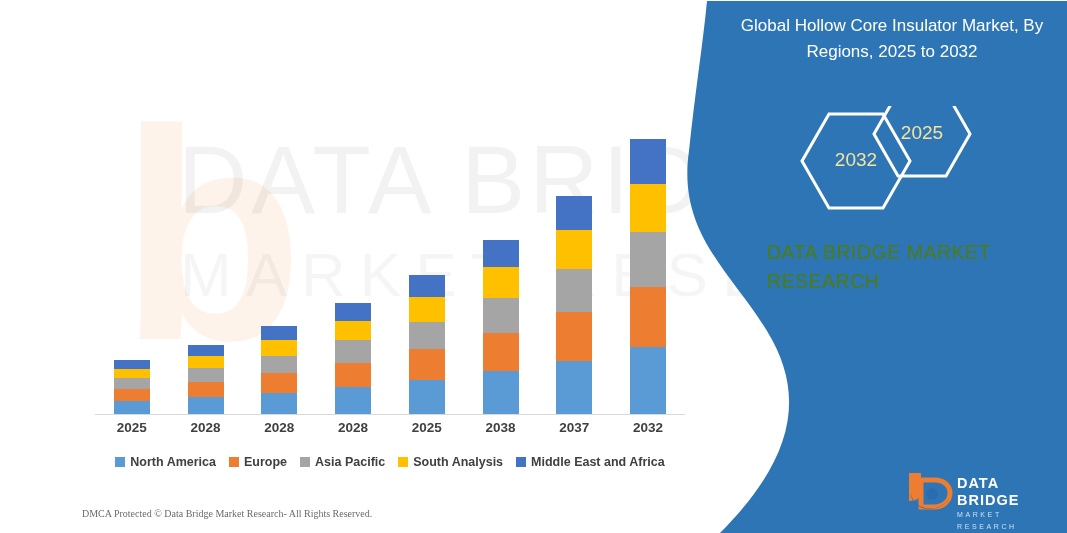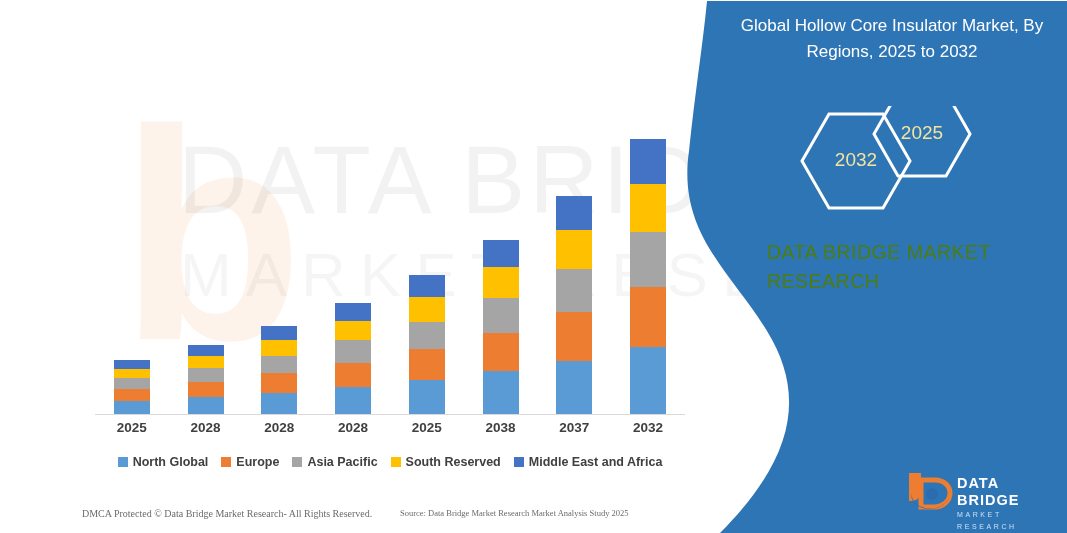--- a/index.html
+++ b/index.html
@@ -160,42 +160,41 @@
       <div class="xlabel">2028</div>
       <div class="xlabel">2028</div>
       <div class="xlabel">2025</div>
       <div class="xlabel">2038</div>
       <div class="xlabel">2037</div>
       <div class="xlabel">2032</div>
     </div>
   <div class="legend" id="legend">
       <div class="lg">
         <span class="lg-box" style="background: rgb(91, 155, 213);"></span>
-        <span class="lg-text">North Global</span>
+        <span class="lg-text">North America</span>
       </div>
       <div class="lg">
         <span class="lg-box" style="background: rgb(237, 125, 49);"></span>
         <span class="lg-text">Europe</span>
       </div>
       <div class="lg">
         <span class="lg-box" style="background: rgb(165, 165, 165);"></span>
         <span class="lg-text">Asia Pacific</span>
       </div>
       <div class="lg">
         <span class="lg-box" style="background: rgb(255, 192, 0);"></span>
-        <span class="lg-text">South Reserved</span>
+        <span class="lg-text">South Analysis</span>
       </div>
       <div class="lg">
         <span class="lg-box" style="background: rgb(68, 114, 196);"></span>
         <span class="lg-text">Middle East and Africa</span>
       </div>
     </div>
 
   <div class="footer-left">DMCA Protected © Data Bridge Market Research-  All Rights Reserved.</div>
-  <div class="footer-right">Source: Data Bridge Market Research  Market Analysis Study 2025</div>
 
   <div class="panel">
     <svg width="390" height="533" viewBox="0 0 390 533">
       <path d="M 30 0 L 390 0 L 390 533 L 42 533
                C 120 455, 128 392, 90 330
                C 55 272, 0 232, 12 150
                C 18 92, 26 42, 30 0 Z" fill="#2E75B6"></path>
     </svg>
 
     <div class="panel-title">Global Hollow Core Insulator Market, By Regions, 2025 to 2032</div>

